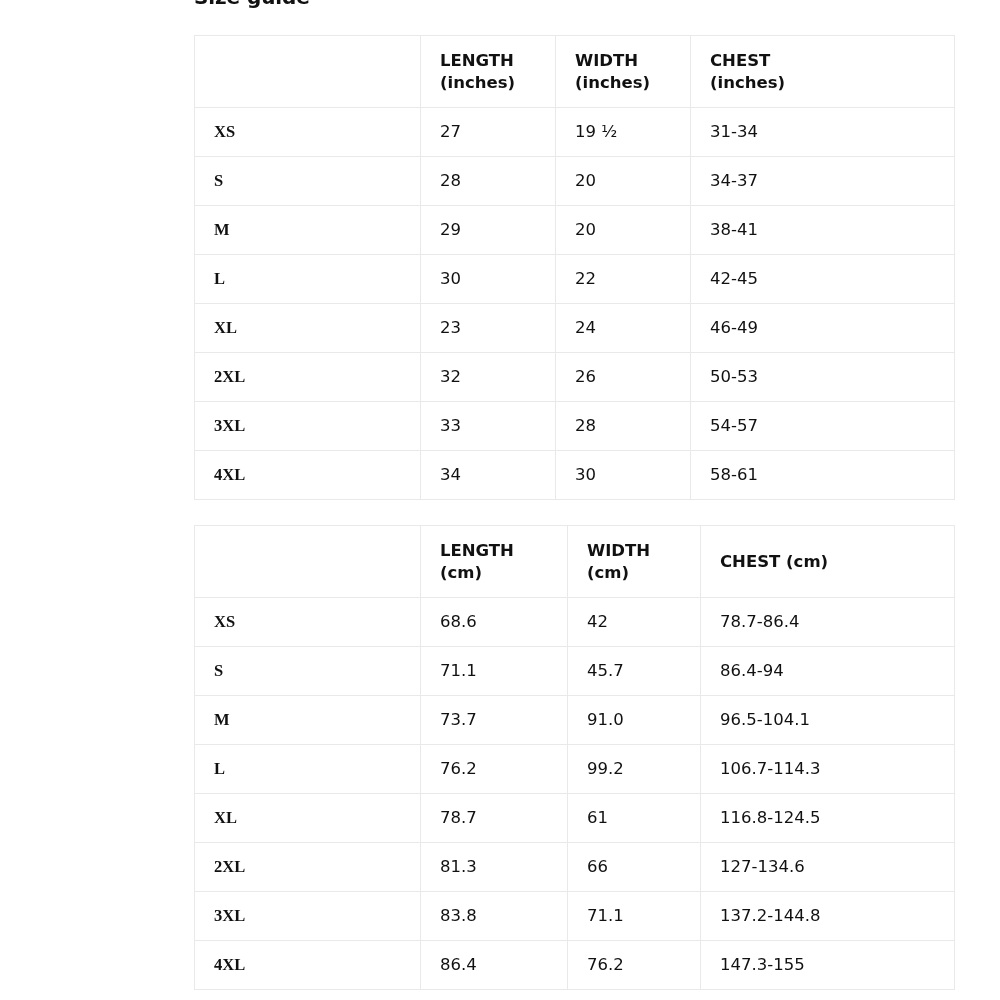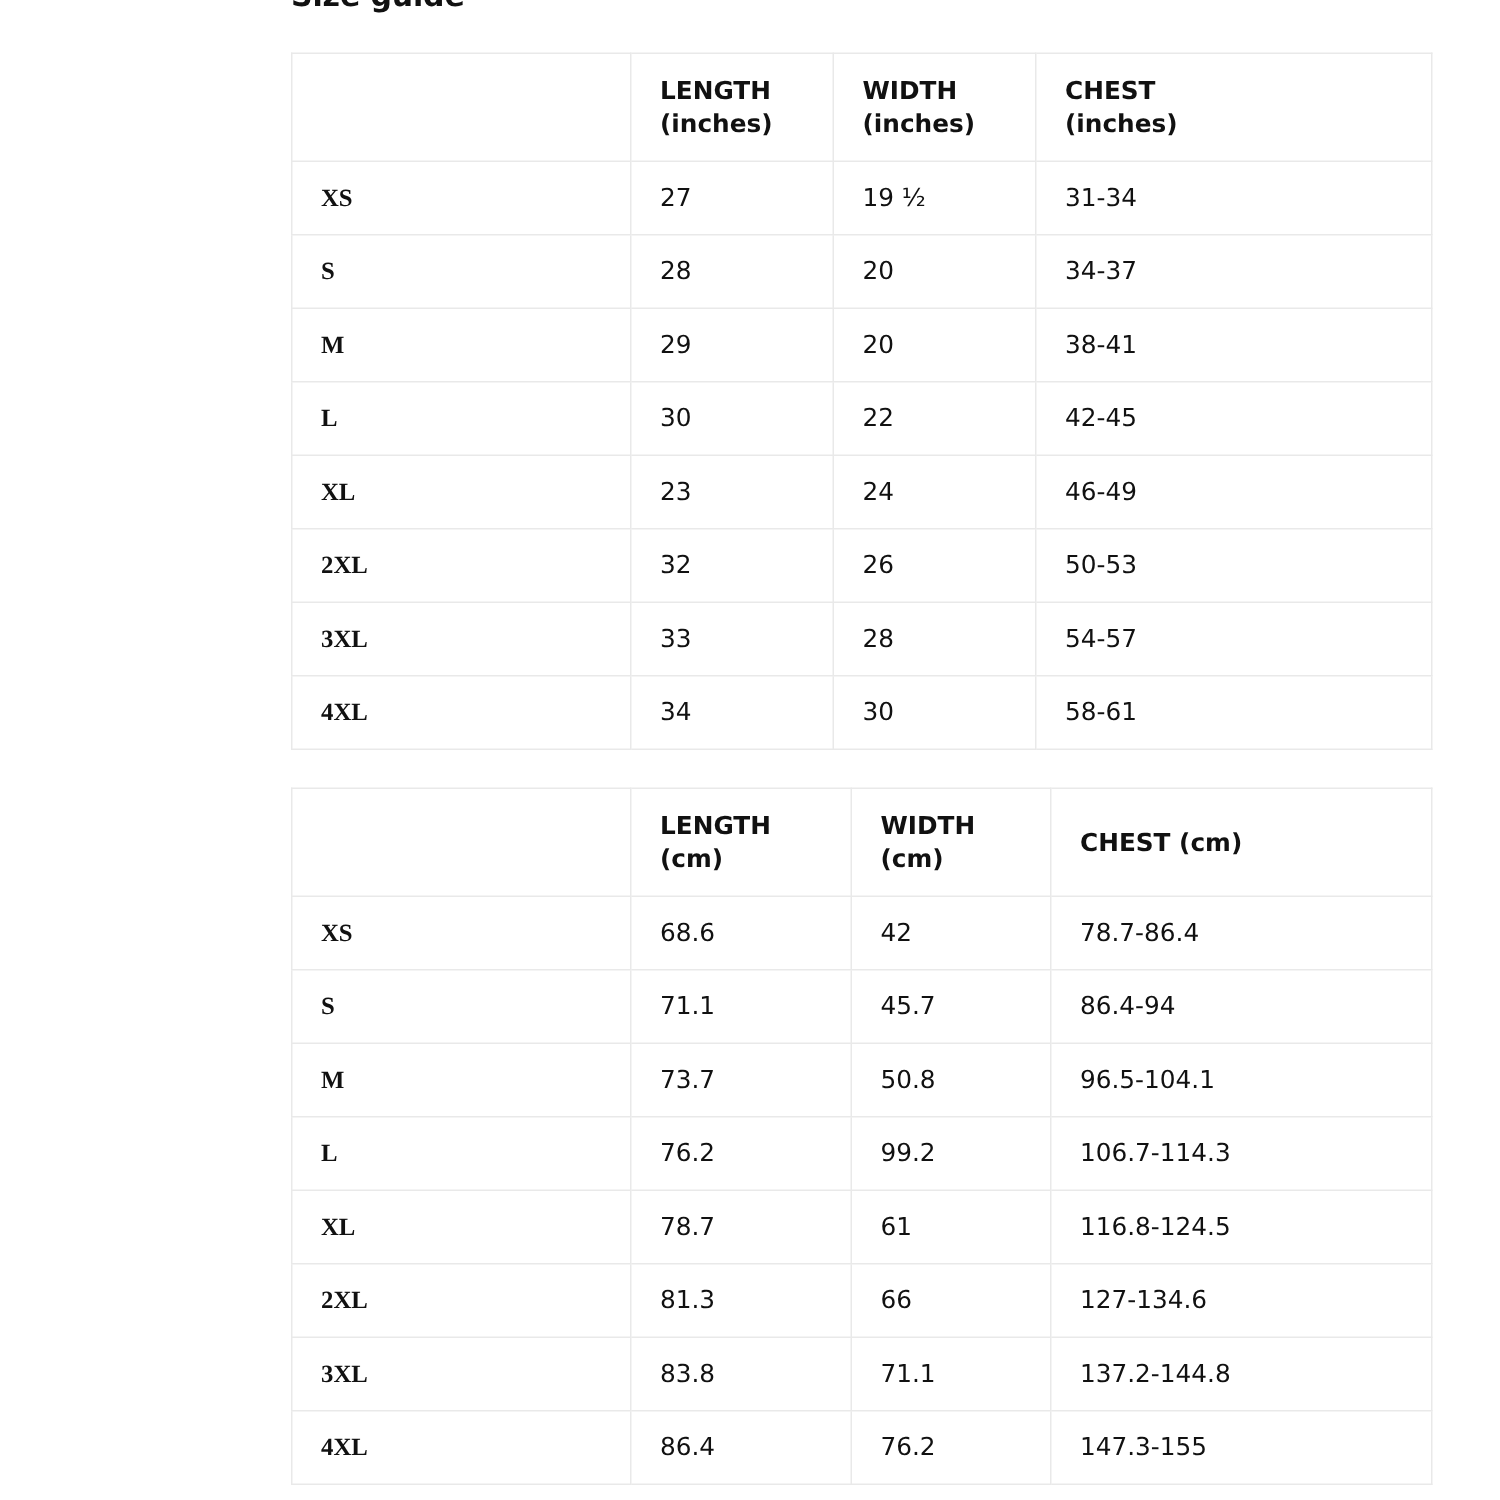--- a/index.html
+++ b/index.html
@@ -227,21 +227,21 @@
           </tr>
           <tr>
             <td class="size-label">S</td>
             <td>71.1</td>
             <td>45.7</td>
             <td>86.4-94</td>
           </tr>
           <tr>
             <td class="size-label">M</td>
             <td>73.7</td>
-            <td>50.8</td>
+            <td>91.0</td>
             <td>96.5-104.1</td>
           </tr>
           <tr>
             <td class="size-label">L</td>
             <td>76.2</td>
             <td>99.2</td>
             <td>106.7-114.3</td>
           </tr>
           <tr>
             <td class="size-label">XL</td>

